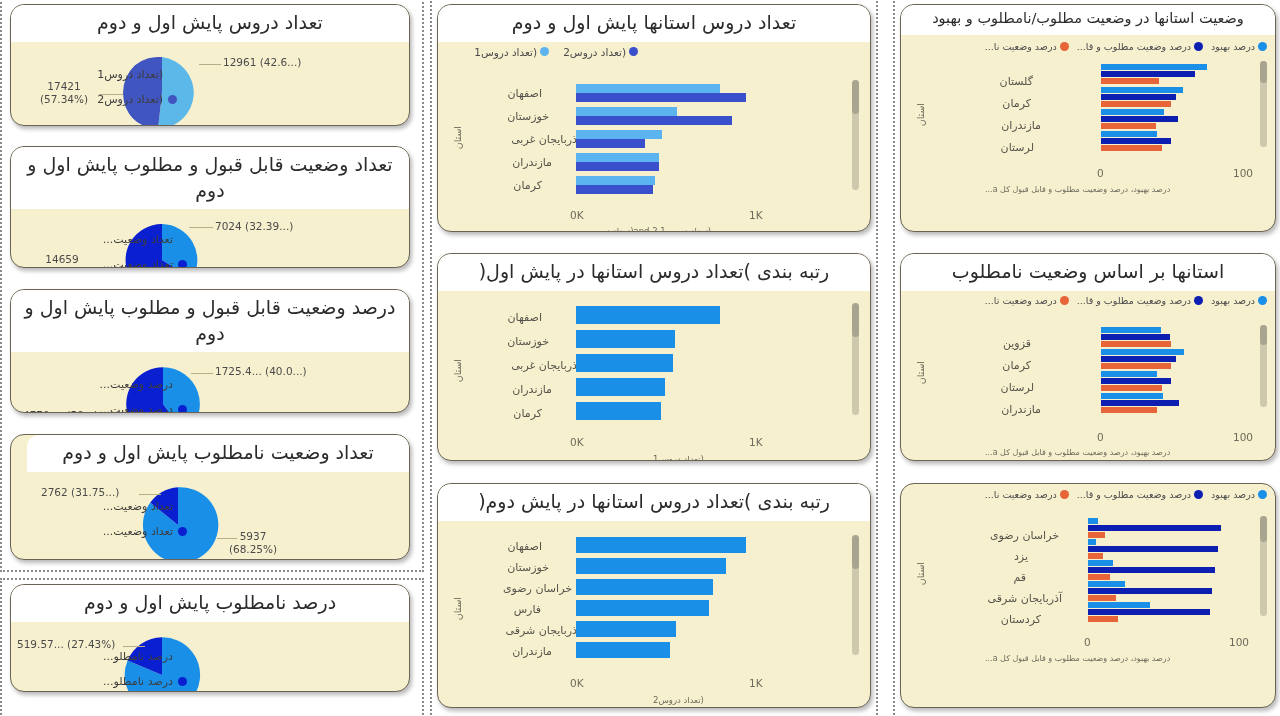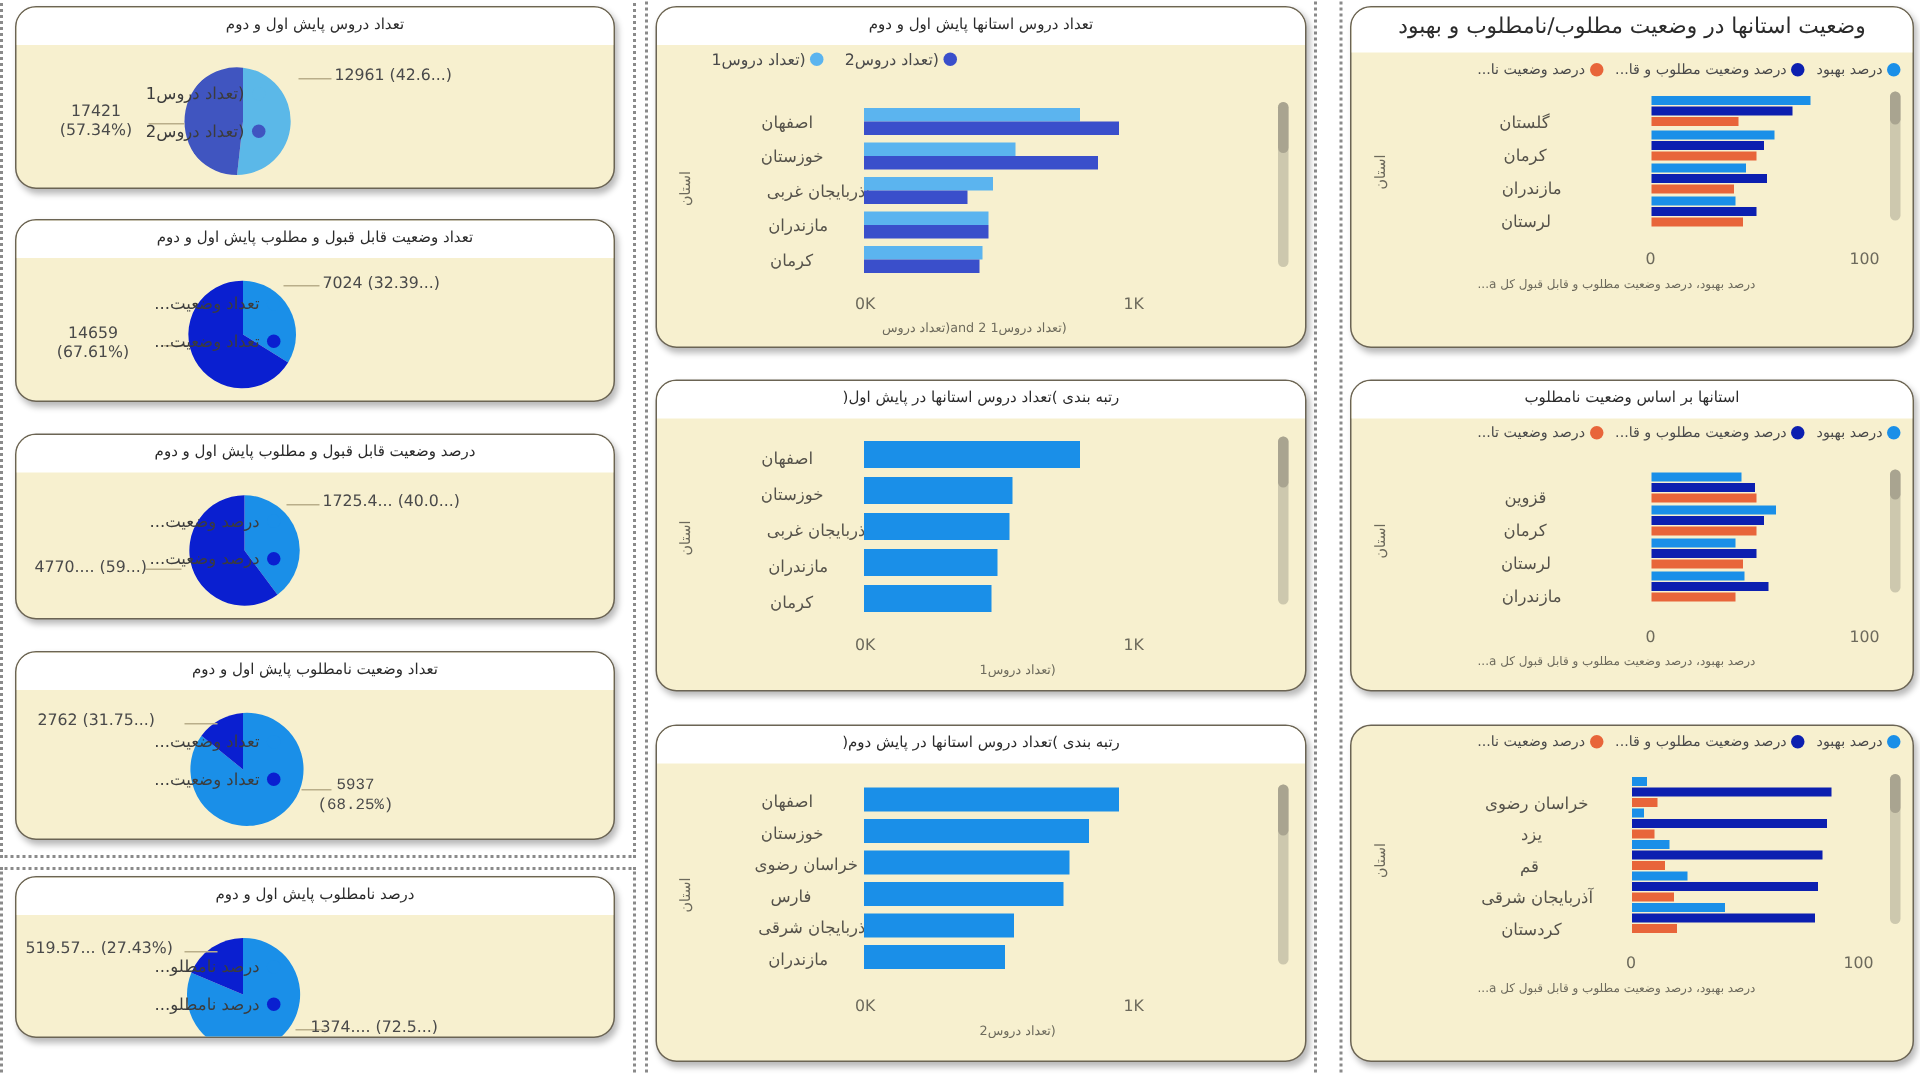--- a/index.html
+++ b/index.html
@@ -28,21 +28,21 @@
     border:1px solid #6b6454;
     border-radius:14px;
     box-sizing:border-box;
     box-shadow:2px 3px 4px rgba(0,0,0,.28);
     overflow:hidden;
   }
   .card-title{
     background:#ffffff;
     color:#2b2b2b;
     text-align:center;
-    font-size:10px;
+    font-size:19px;
     line-height:1.35;
     padding:5px 10px 6px 10px;
     border-radius:12px 12px 0 0;
     font-weight:400;
     letter-spacing:.2px;
   }
   .card-title.two-line{font-size:14.5px;padding-top:4px;}
   .card-body{position:relative;width:100%;height:calc(100% - 32px);}
 
   
@@ -174,31 +174,31 @@
           <span>درصد وضعیت...</span>
         </div>
         <div class="lg-item">
           <span class="dot" style="background:#0a1fd0"></span>
           <span>درصد وضعیت...</span>
         </div>
       </div>
     </div>
   </div>
 
-  <div class="card" style="left:10px;top:434px;width:400px;height:126px;">
+  <div class="card" style="left:10px;top:434px;width:400px;height:126px;padding-left:16px;">
     <div class="card-title">تعداد وضعیت نامطلوب پایش اول و دوم</div>
     <div class="card-body">
       <svg class="pie" style="left:110px;top:12px;" width="82" height="82" viewBox="0 0 100 100">
         <path d="M50 50 L50 4 A46 46 0 1 1 16.2 22.6 Z" fill="#1a8fe8"></path>
         <path d="M50 50 L16.2 22.6 A46 46 0 0 1 50 4 Z" fill="#0a1fd0"></path>
       </svg>
       <div class="leader" style="left:112px;top:22px;width:22px;"></div>
       <div class="pie-label" style="left:14px;top:14px;">2762 (31.75...)</div>
       <div class="leader" style="left:190px;top:66px;width:20px;"></div>
-      <div class="pie-label" style="left:196px;top:58px;width:60px;font-family:Liberation Mono, monospace;">5937<br>(68.25%)</div>
+      <div class="pie-label" style="left:196px;top:58px;width:60px;">5937<br>(68.25%)</div>
       <div class="pie-legend" style="right:222px;top:28px;">
         <div class="lg-item">
           <span class="dot" style="background:#1a8fe8"></span>
           <span>تعداد وضعیت...</span>
         </div>
         <div class="lg-item">
           <span class="dot" style="background:#0a1fd0"></span>
           <span>تعداد وضعیت...</span>
         </div>
       </div>

